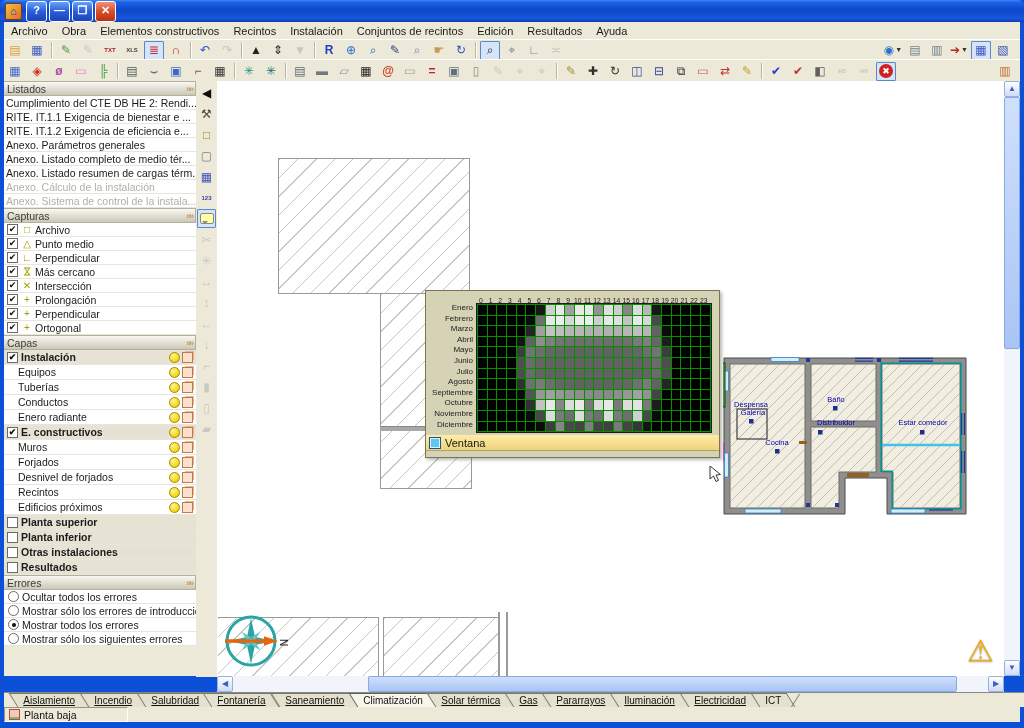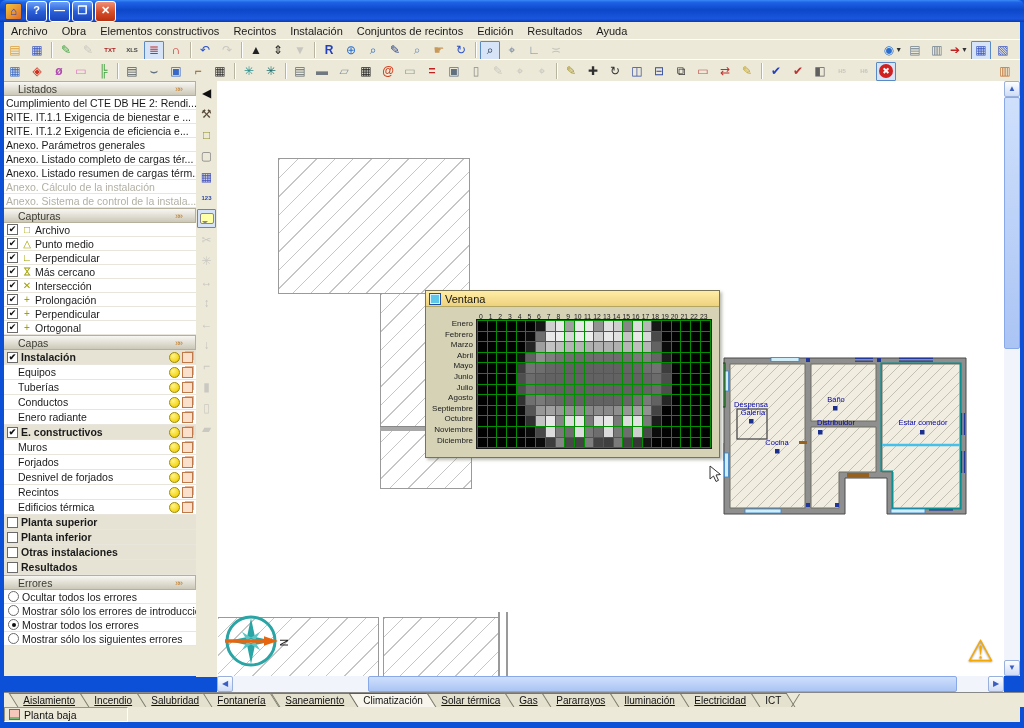--- a/index.html
+++ b/index.html
@@ -32,21 +32,21 @@
   .tbtxt{font-size:6px;font-weight:bold;letter-spacing:0;line-height:6px;text-align:center;}
   .sep{width:1px;height:16px;margin:0 3px;background:#b8b4a0;box-shadow:1px 0 0 #fff;}
   .dd{font-size:7px;margin-left:1px;color:#333;}
   .circle{width:14px;height:14px;border-radius:50%;display:flex;align-items:center;justify-content:center;font-size:9px;}
   #tb1right{margin-left:auto;display:flex;align-items:center;margin-right:6px;}
   #tb2right{margin-left:auto;display:flex;align-items:center;margin-right:4px;}
   
   #sidebar{position:absolute;left:4px;top:81px;width:192px;height:595px;background:#ece9d8;
     border-right:1px solid #a8a48e;overflow:hidden;}
   .sect-h{height:13px;background:linear-gradient(180deg,#f8f7f2,#ccc8b8);border:1px solid #b4b09c;
-    border-left:none;color:#3c3c34;font-size:10.5px;padding:0 14px;display:flex;align-items:center;}
+    border-left:none;color:#3c3c34;font-size:10.5px;padding:0 3px;display:flex;align-items:center;}
   .sect-h .chev{margin-left:auto;color:#c08030;font-size:9px;letter-spacing:-2px;}
   .row{height:13px;display:flex;align-items:center;background:#fff;border-bottom:1px solid #e8e6dc;
     font-size:10.5px;color:#1a1a1a;padding:0 2px;white-space:nowrap;overflow:hidden;}
   .row.dis{color:#b2b0a4;}
   .row.grp{background:#e6e3d5;font-weight:bold;}
   .row.chk{background:#e6e3d5;font-weight:bold;}
   .row.lay{padding-left:14px;position:relative;}
   .cb{width:9px;height:9px;border:1px solid #6a6a6a;background:#fff;margin:0 3px 0 1px;
     font-size:9px;line-height:8px;text-align:center;color:#111;flex:none;}
   .rb{width:9px;height:9px;border:1px solid #6a6a6a;border-radius:50%;background:#fff;margin:0 3px 0 2px;
@@ -378,21 +378,21 @@
   <div id="sidebar">
     <div class="sect-h">
       <span>Listados</span>
       <span class="chev">»»</span>
     </div>
     <div id="listados-rows">
         <div class="row">Cumplimiento del CTE DB HE 2: Rendi...</div>
         <div class="row">RITE. IT.1.1 Exigencia de bienestar e ...</div>
         <div class="row">RITE. IT.1.2 Exigencia de eficiencia e...</div>
         <div class="row">Anexo. Parámetros generales</div>
-        <div class="row">Anexo. Listado completo de cargas tér...</div>
+        <div class="row">Anexo. Listado completo de medio tér...</div>
         <div class="row">Anexo. Listado resumen de cargas térm...</div>
         <div class="row dis">Anexo. Cálculo de la instalación</div>
         <div class="row dis">Anexo. Sistema de control de la instala...</div>
       </div>
     <div class="sect-h">
       <span>Capturas</span>
       <span class="chev">»»</span>
     </div>
     <div id="capturas-rows">
         <div class="row">
@@ -487,21 +487,21 @@
           <span>Desnivel de forjados</span>
           <span class="lamp"></span>
           <span class="cube"></span>
         </div>
         <div class="row lay" style="height: 14px;">
           <span>Recintos</span>
           <span class="lamp"></span>
           <span class="cube"></span>
         </div>
         <div class="row lay" style="height: 14px;">
-          <span>Edificios térmica</span>
+          <span>Edificios próximos</span>
           <span class="lamp"></span>
           <span class="cube"></span>
         </div>
         <div class="row chk" style="height: 14px;">
           <span class="cb"></span>
           <span>Planta superior</span>
         </div>
         <div class="row chk" style="height: 14px;">
           <span class="cb"></span>
           <span>Planta inferior</span>
@@ -674,24 +674,20 @@
       <g fill="#1b2f8f">
         <rect x="26" y="64" width="4.5" height="4.5"></rect>
         <rect x="52" y="94" width="4.5" height="4.5"></rect>
         <rect x="110" y="51" width="4.5" height="4.5"></rect>
         <rect x="95" y="75" width="4.5" height="4.5"></rect>
         <rect x="197" y="75" width="4.5" height="4.5"></rect>
       </g>
     </svg>
 
     <div id="popup">
-      <div id="popup-title">
-        <span id="popup-icon"></span>
-        <span>Ventana</span>
-      </div>
       <div id="hm">
         <div id="hm-hours"><span>0</span><span>1</span><span>2</span><span>3</span><span>4</span><span>5</span><span>6</span><span>7</span><span>8</span><span>9</span><span>10</span><span>11</span><span>12</span><span>13</span><span>14</span><span>15</span><span>16</span><span>17</span><span>18</span><span>19</span><span>20</span><span>21</span><span>22</span><span>23</span></div>
         <div id="hm-body">
           <div id="hm-months">
               <div>Enero</div>
               <div>Febrero</div>
               <div>Marzo</div>
               <div>Abril</div>
               <div>Mayo</div>
               <div>Junio</div>
@@ -987,20 +983,24 @@
               <div style="background: rgb(20, 20, 20);"></div>
               <div style="background: rgb(2, 2, 2);"></div>
               <div style="background: rgb(2, 2, 2);"></div>
               <div style="background: rgb(2, 2, 2);"></div>
               <div style="background: rgb(2, 2, 2);"></div>
               <div style="background: rgb(2, 2, 2);"></div>
               <div style="background: rgb(2, 2, 2);"></div>
             </div>
         </div>
       </div>
+      <div id="popup-title">
+        <span id="popup-icon"></span>
+        <span>Ventana</span>
+      </div>
     </div>
 
     <svg id="cursor" width="14" height="18" viewBox="0 0 14 18">
       <path d="M1,1 L1,14 L4.5,11 L7,16.5 L9.5,15.3 L7,10 L11.5,9.5 Z" fill="#fff" stroke="#333" stroke-width="1"></path>
     </svg>
 
     <span id="warn">⚠</span>
   </div>
 
   <div class="sb-track" style="left:1004px;top:81px;width:16px;height:595px;">

